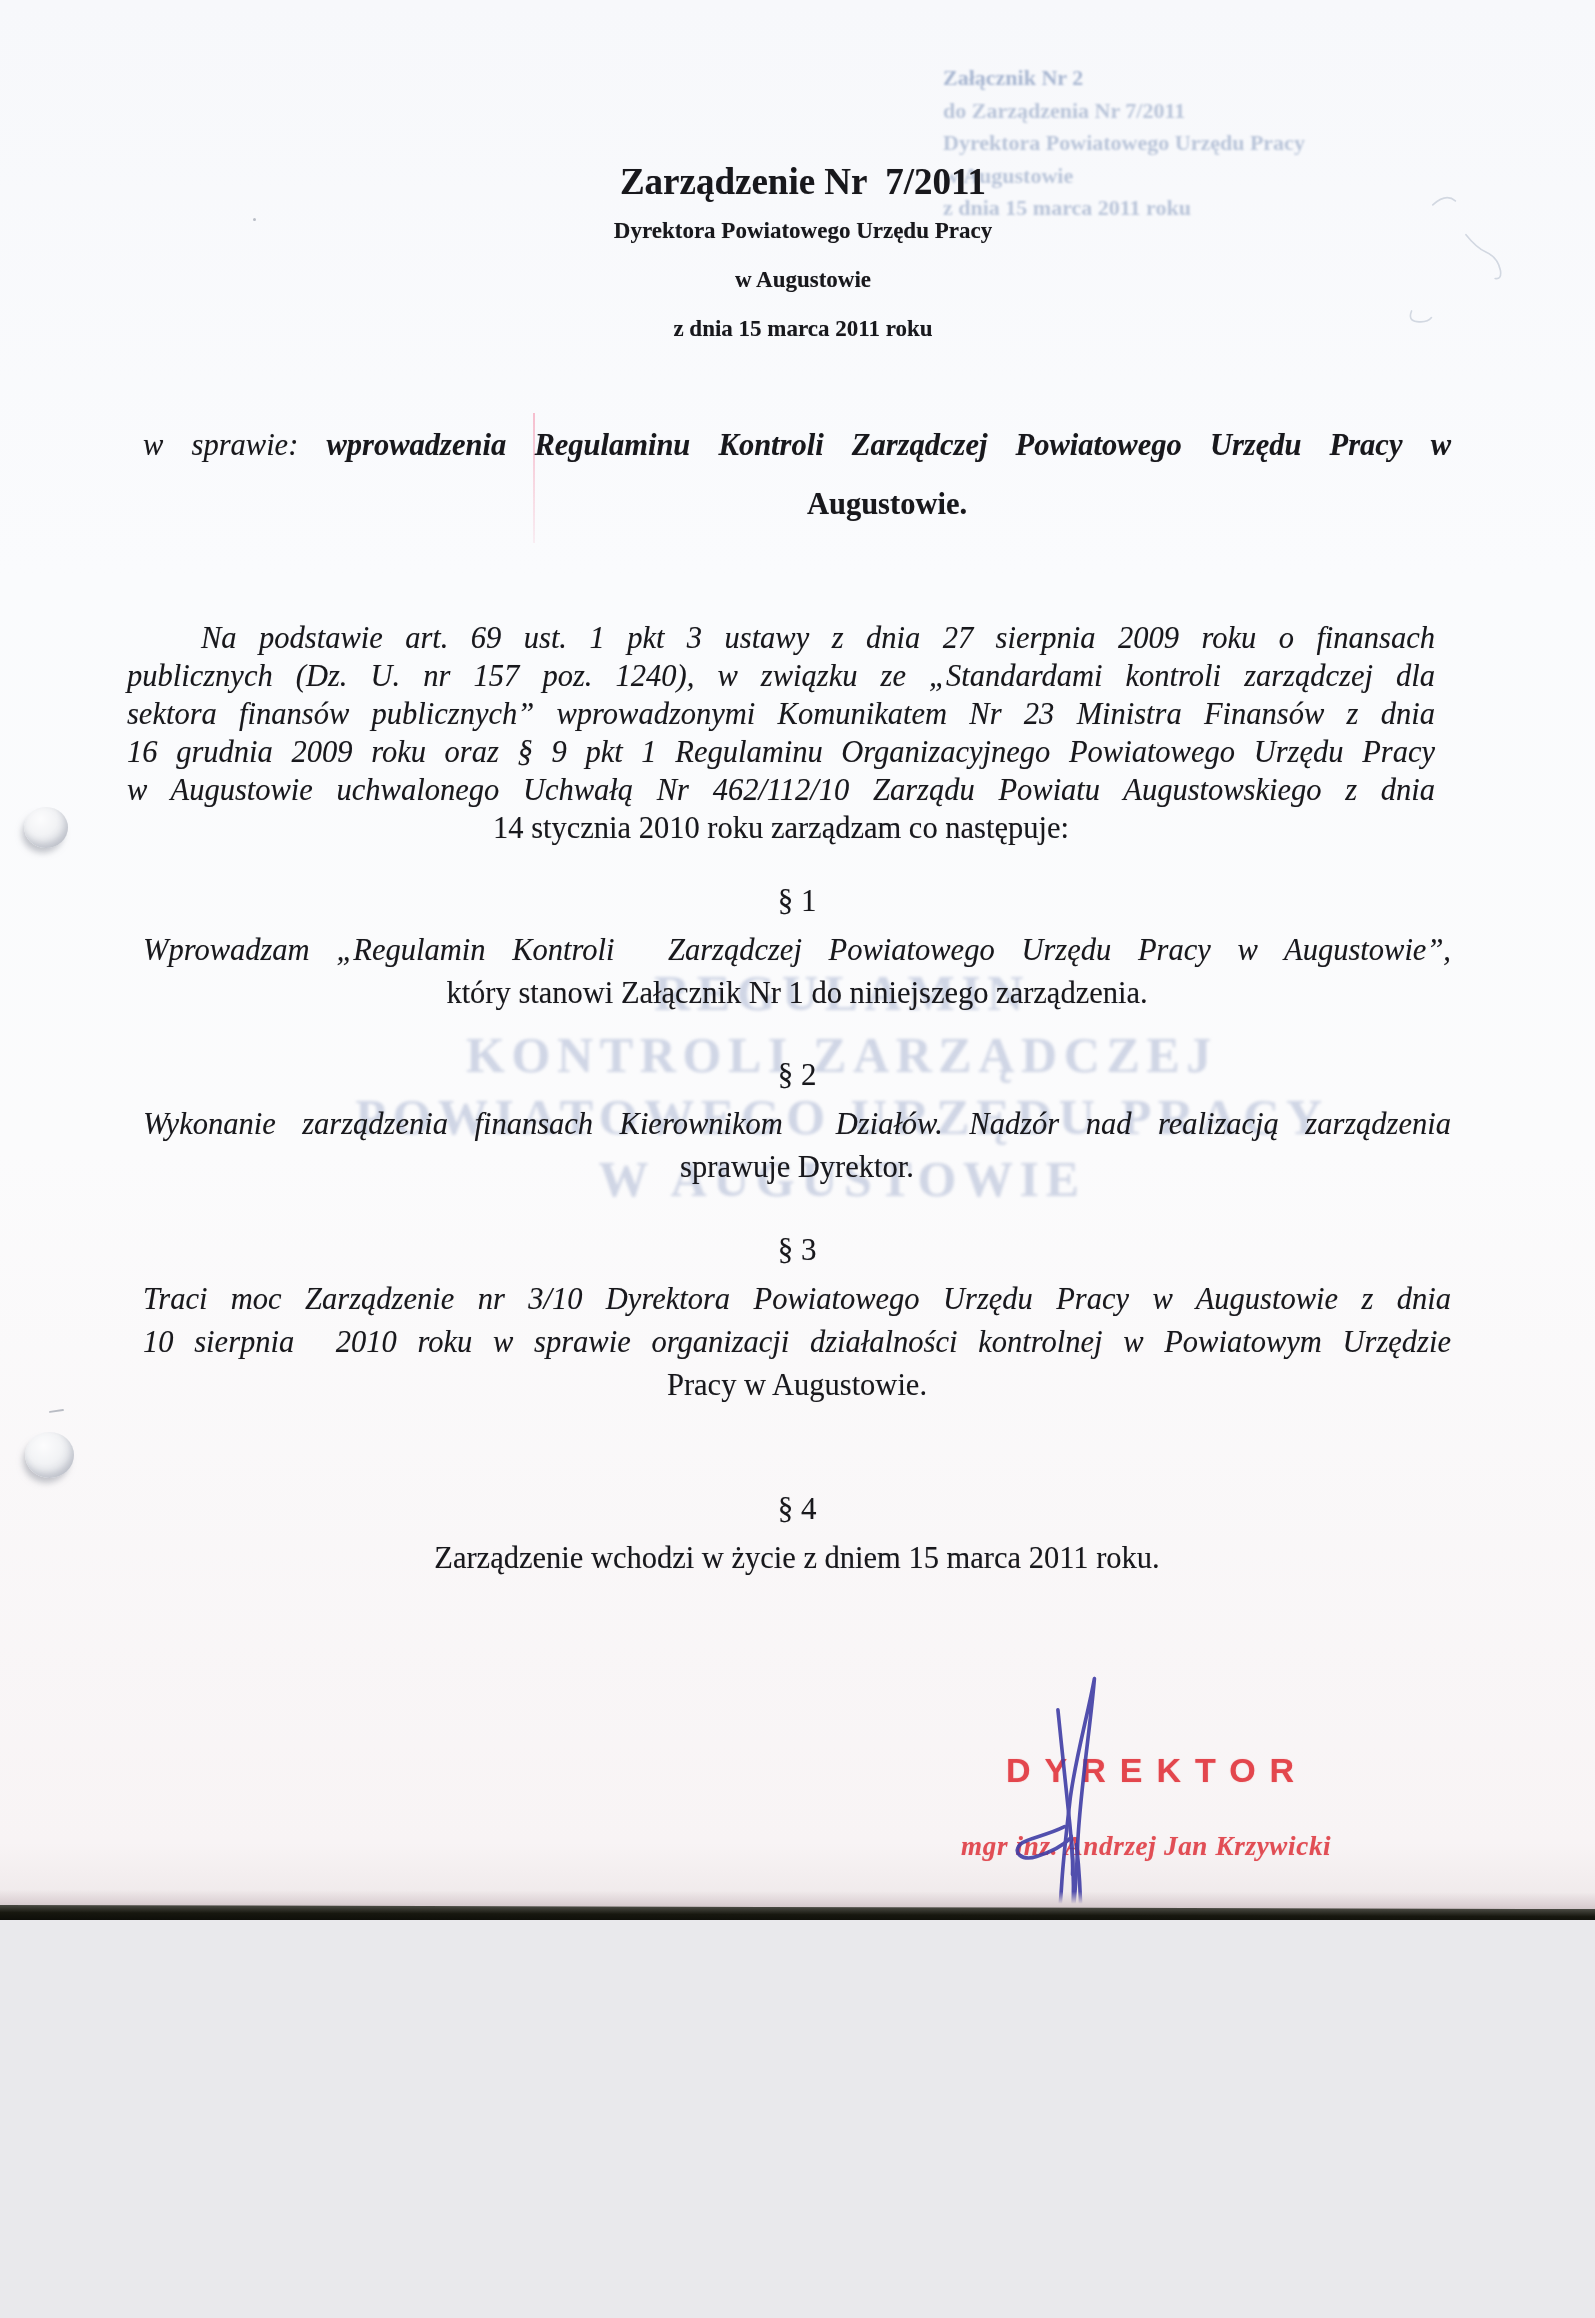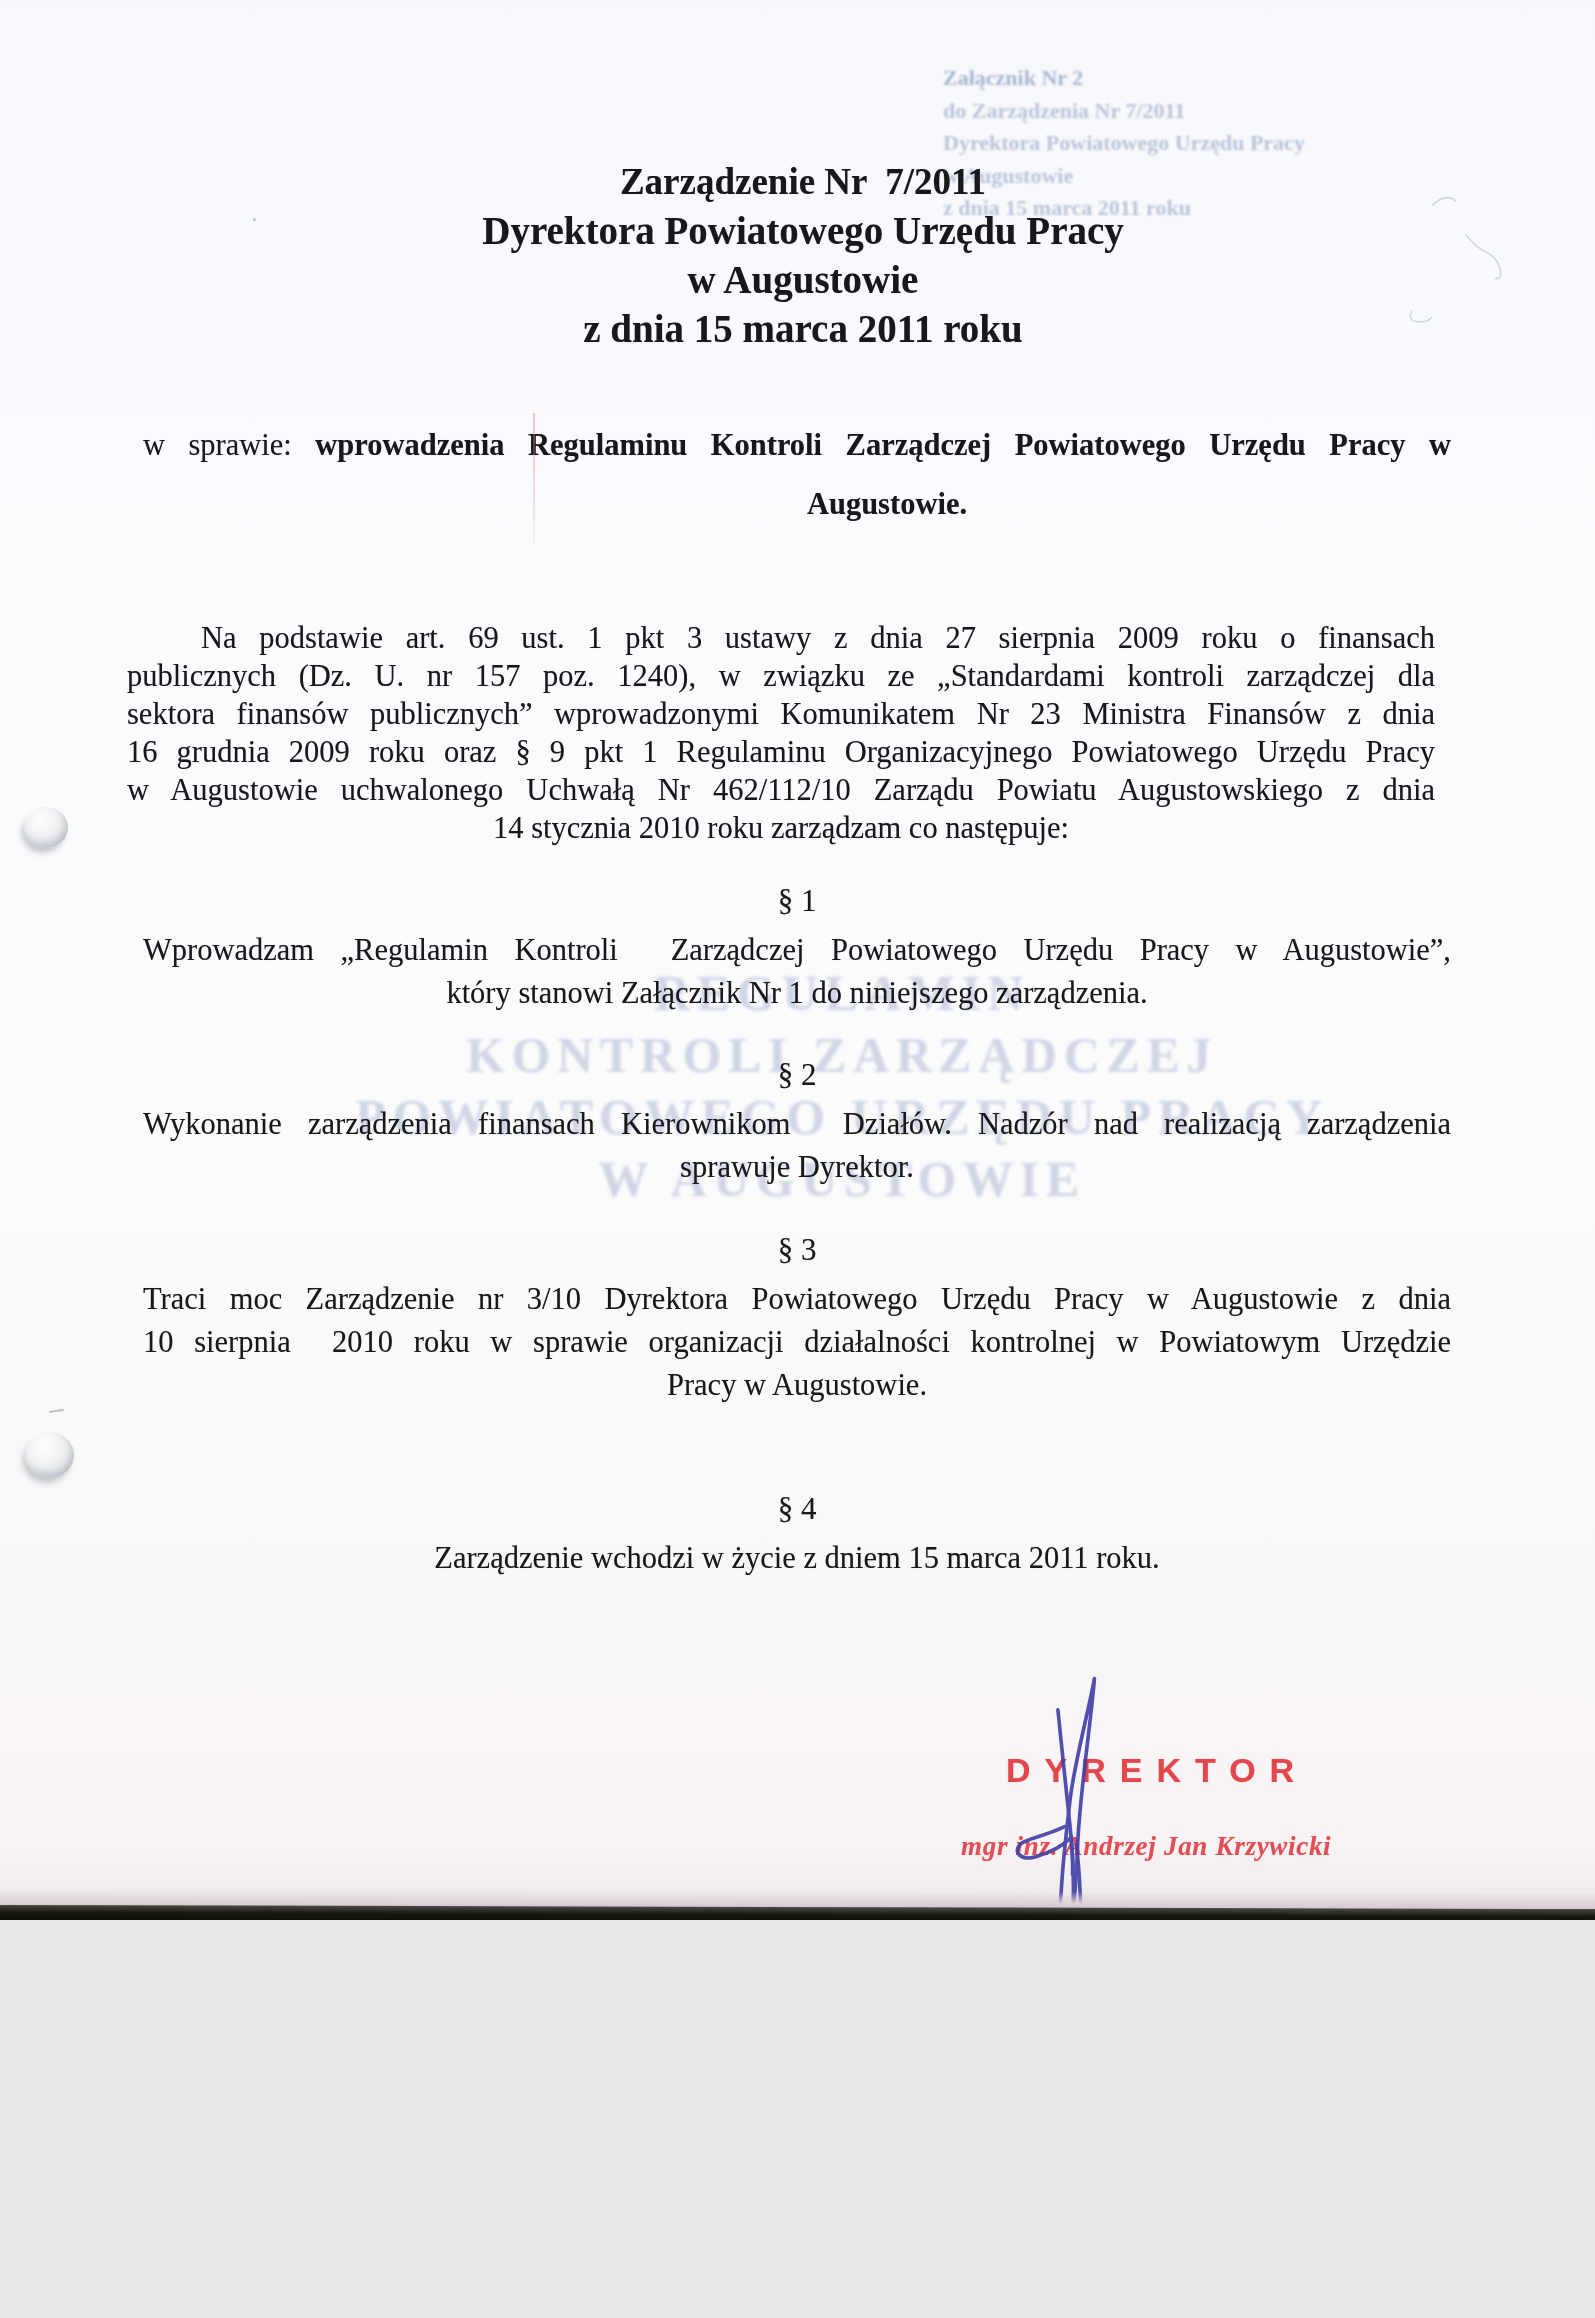--- a/index.html
+++ b/index.html
@@ -7,40 +7,40 @@
     position:relative;
     width:1596px;height:1920px;
     margin:0 auto;
     background:linear-gradient(180deg,#f7f8fb 0%,#fafbfd 30%,#fbfbfc 60%,#f8f4f5 96%,#efe9ea 99%);
     overflow:hidden;
     font-family:"Liberation Serif","DejaVu Serif",serif;
     color:#18181c;
   }
   .abs{position:absolute;}
   .line{white-space:pre-wrap;}
-  .jfull{text-align:justify;text-align-last:justify;text-justify:inter-word;}
+  .jfull{text-align:justify;text-align-last:justify;text-justify:inter-word;font-style:italic;}
   .jlast{text-align:center;}
   .soft{text-shadow:0 0 0.7px rgba(25,25,35,.35);}
 
   
   .ghost-block{color:#a9b7d0;filter:blur(1.1px);opacity:.8;}
   .ghost-line{white-space:pre;}
   .ghost-strong{color:#93a5c6;}
   .watermark{
     color:rgba(147,163,198,.42);
     filter:blur(1.6px);
     font-weight:bold;
     letter-spacing:6.6px;
     text-align:center;
   }
 
   
   #title{left:153px;top:157px;width:1300px;text-align:center;font-weight:bold;line-height:49px;}
   #title .t0{font-size:37px;}
-  #title .t1{font-size:39px;}
+  #title .t1{font-size:23px;}
 
   
   #subject{left:143px;top:428px;width:1308px;font-size:30.5px;}
   #subject .l1{height:52px;}
   #subject .l2{padding-left:180px;margin-top:7.3px;font-weight:bold;}
   #subject .lbl{font-weight:normal;}
   #subject .bld{font-weight:bold;}
 
   
   #preamble{left:127px;top:619px;width:1308px;font-size:30.5px;line-height:38px;}

